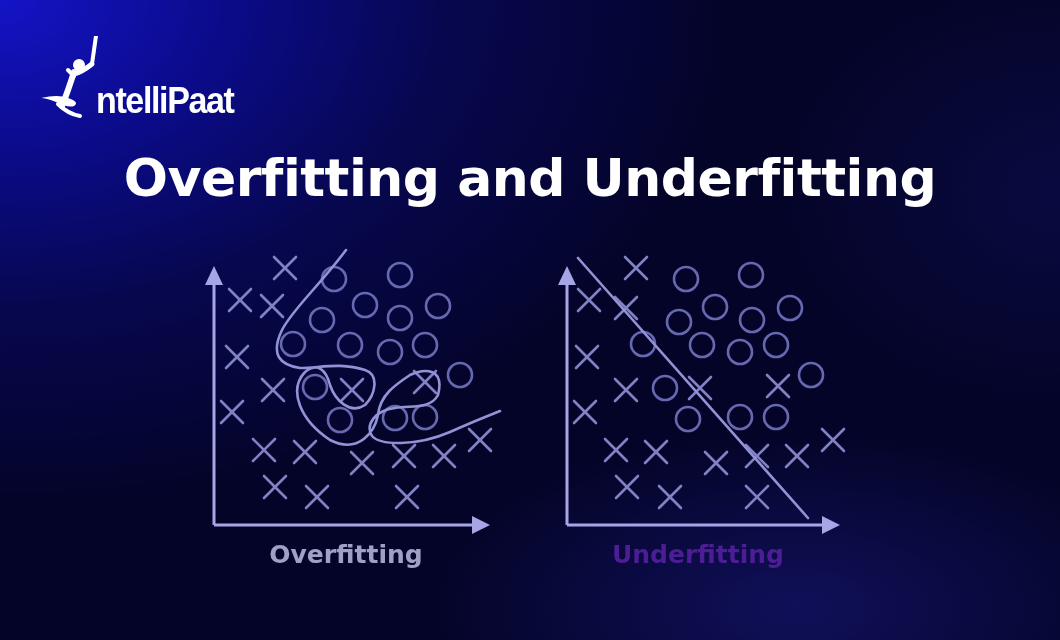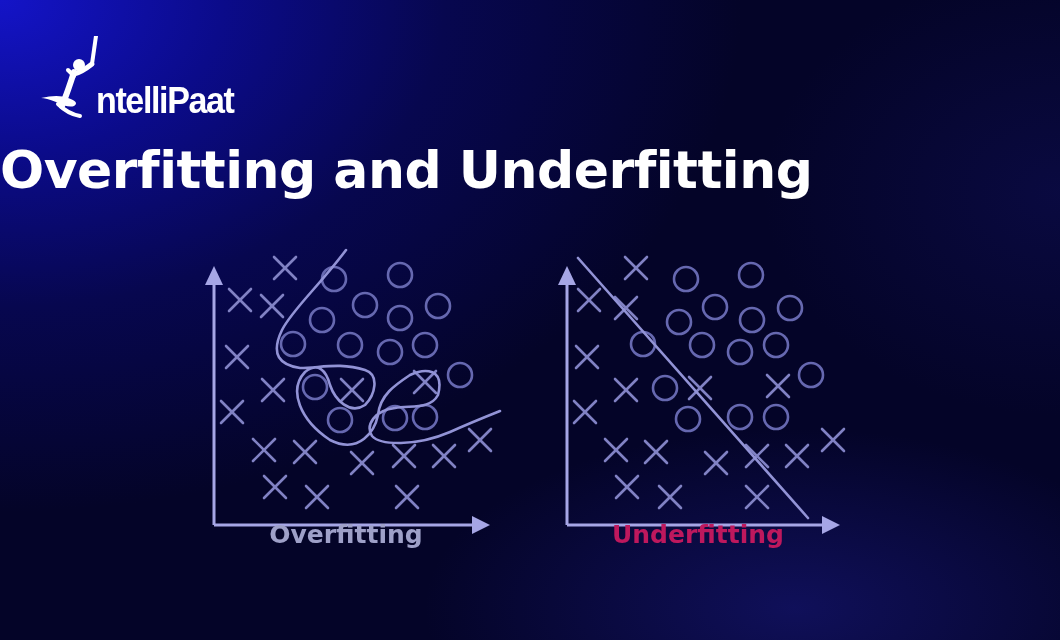--- a/index.html
+++ b/index.html
@@ -19,34 +19,34 @@
     display: flex; align-items: flex-end;
   }
   .logo svg { position: absolute; left: 0; top: 0; }
   .logo-text {
     position: absolute; left: 58px; top: 44px;
     font-family: "Liberation Sans", sans-serif; font-weight: bold;
     font-size: 37px; color: #ffffff; letter-spacing: -1.5px;
     transform: scaleX(0.92); transform-origin: left;
   }
   .title {
-    position: absolute; left: 0; width: 1060px; top: 140px;
-    text-align: left; color: #ffffff;
+    position: absolute; left: 0; width: 1060px; top: 148px;
+    text-align: center; color: #ffffff;
     font-family: "DejaVu Sans", sans-serif; font-weight: bold;
     font-size: 52px; letter-spacing: -0.5px;
   }
   .chart { position: absolute; top: 245px; }
   .chart-left { left: 195px; }
   .chart-right { left: 550px; }
   .caption {
-    position: absolute; top: 520px; width: 240px; text-align: center;
+    position: absolute; top: 540px; width: 240px; text-align: center;
     font-family: "DejaVu Sans", sans-serif; font-weight: bold; font-size: 25px;
   }
   .caption-left { left: 226px; color: #9ea0c8; }
-  .caption-right { left: 578px; color: #be185d; }
+  .caption-right { left: 578px; color: #4c1d95; }
 </style>
 </head>
 <body>
 
 <div class="bg-glow"></div>
 
 <div class="logo">
   <svg width="70" height="90" viewBox="0 0 70 90">
     <line x1="58" y1="0" x2="54" y2="28" stroke="#fff" stroke-width="4" stroke-linecap="round"></line>
     <circle cx="41" cy="29" r="6" fill="#fff"></circle>

